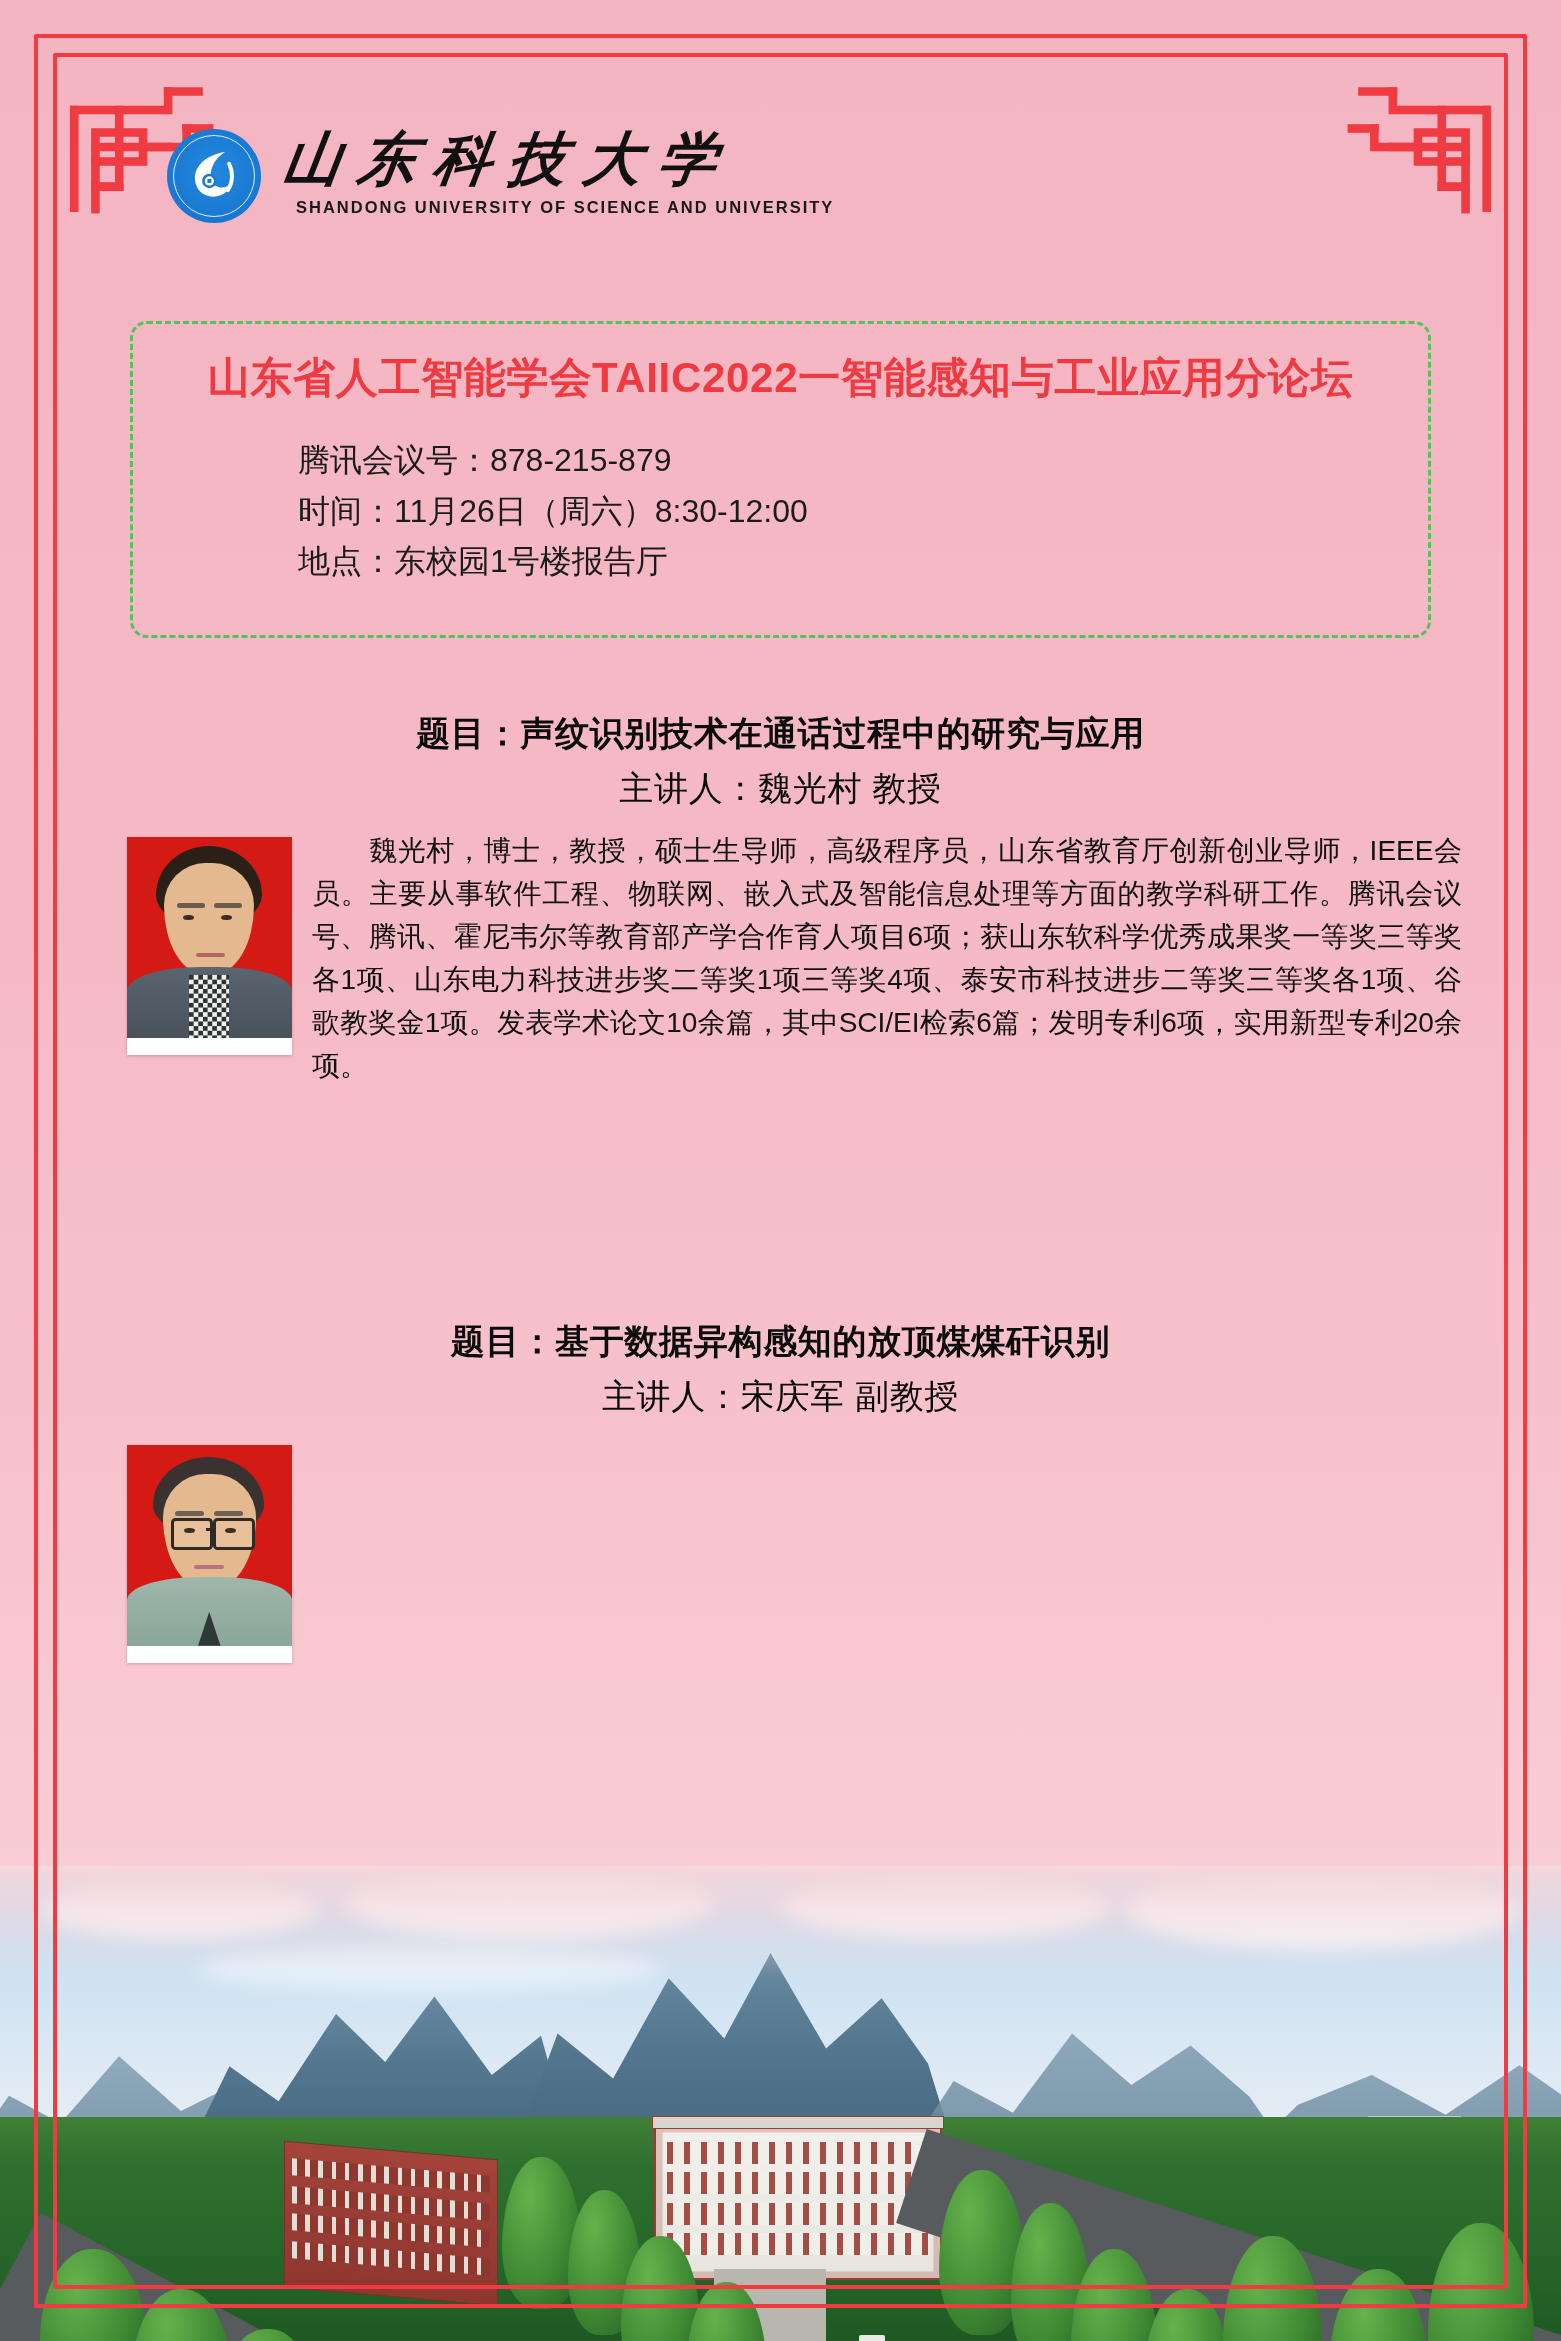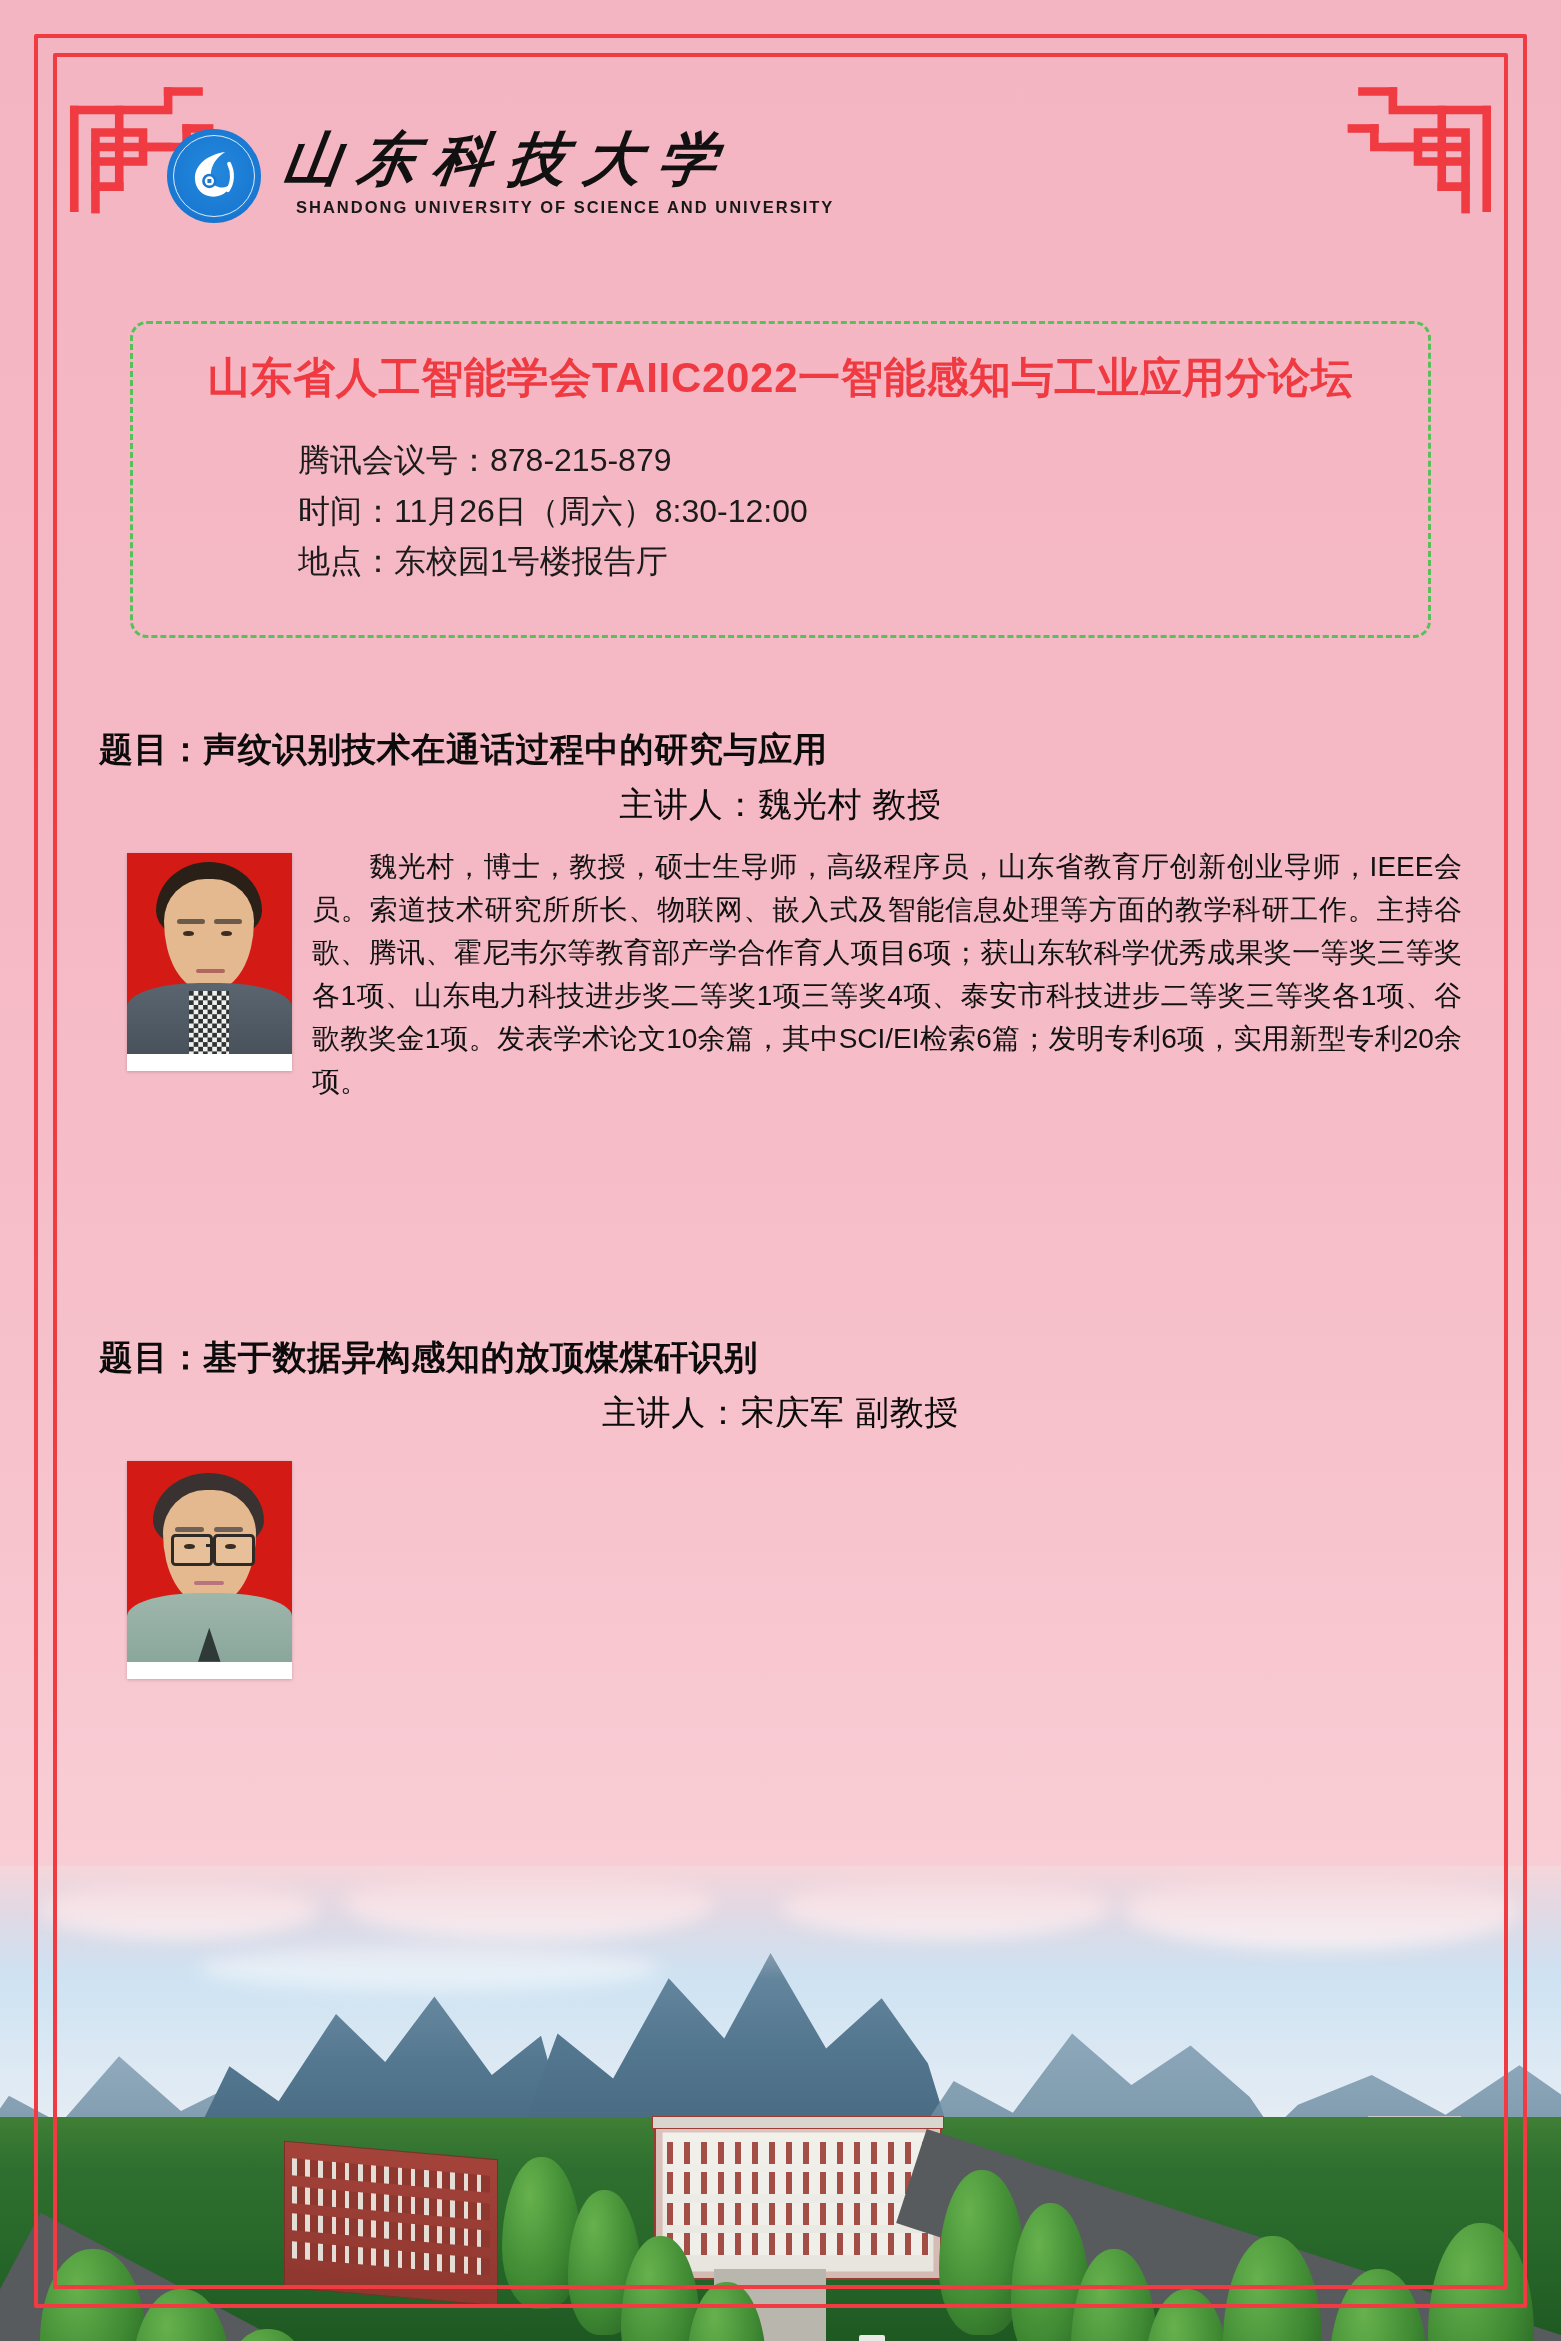--- a/index.html
+++ b/index.html
@@ -74,21 +74,21 @@
   
   #infobox{position:absolute;left:130px;right:130px;top:321px;height:317px;
       border:3.3px dashed #55c158;border-radius:17px;box-sizing:border-box;}
   #conf-title{position:absolute;left:0;right:0;top:26.4px;text-align:center;
       color:#ee3a40;font-size:42px;font-weight:700;letter-spacing:0.7px;white-space:nowrap;}
   #meta{position:absolute;left:165px;top:114px;color:#1b1b1b;font-size:32px;line-height:1.42;}
   #meta div{margin-bottom:5.3px;white-space:nowrap;}
 
   
   .talk{position:absolute;left:99px;right:99px;}
-  .talk-title{font-size:34px;font-weight:700;color:#0c0c0c;letter-spacing:0.7px;line-height:1.30;margin-top:16px;}
+  .talk-title{text-align:center;font-size:34px;font-weight:700;color:#0c0c0c;letter-spacing:0.7px;line-height:1.30;}
   .talk-speaker{text-align:center;font-size:34px;font-weight:400;color:#0c0c0c;letter-spacing:0.7px;margin-top:10.6px;}
   .bio{position:relative;margin-top:17px;font-size:28px;line-height:1.54;color:#121212;
       text-align:justify;text-justify:inter-ideograph;}
   .photo{float:left;width:165px;height:218px;margin:8px 20px 4px 28px;
       background:#ffffff;padding:0 0 17px 0;box-sizing:border-box;
       box-shadow:0 1.3px 3.3px rgba(0,0,0,.18);}
   .photo .inner{width:100%;height:201px;position:relative;overflow:hidden;background:#d41a14;}
   .pf-hair{position:absolute;border-radius:50% 50% 42% 42%/62% 62% 38% 38%;background:#2a2018;}
   .pf-face{position:absolute;border-radius:46% 46% 44% 44%/38% 38% 62% 62%;background:#e5b98f;}
   .pf-body{position:absolute;left:0;right:0;bottom:0;border-radius:44% 44% 0 0/34% 34% 0 0;}
@@ -248,21 +248,21 @@
           <div class="pf-brow" style="left:50px;top:66px;width:28px;background:#6b5b4a;"></div>
           <div class="pf-brow" style="left:87px;top:66px;width:28px;background:#6b5b4a;"></div>
           <div class="pf-eye" style="left:56px;top:78px;"></div>
           <div class="pf-eye" style="left:94px;top:78px;"></div>
           <div class="pf-mouth" style="left:69px;top:116px;width:29px;"></div>
           <div class="pf-body" style="height:71px;background:linear-gradient(180deg,#5a6570 0%,#49525b 100%);"></div>
           <div style="position:absolute;left:62px;bottom:0;width:40px;height:63px;
                       background:repeating-conic-gradient(#f0efe9 0 25%,#2e3338 0 50%) 0 0/9.3px 9.3px;"></div>
         </div>
       </div>
-      <span>　　魏光村，博士，教授，硕士生导师，高级程序员，山东省教育厅创新创业导师，IEEE会员。索道技术研究所所长、物联网、嵌入式及智能信息处理等方面的教学科研工作。主持谷歌、腾讯、霍尼韦尔等教育部产学合作育人项目6项；获山东软科学优秀成果奖一等奖三等奖各1项、山东电力科技进步奖二等奖1项三等奖4项、泰安市科技进步二等奖三等奖各1项、谷歌教奖金1项。发表学术论文10余篇，其中SCI/EI检索6篇；发明专利6项，实用新型专利20余项。</span>
+      <span>　　魏光村，博士，教授，硕士生导师，高级程序员，山东省教育厅创新创业导师，IEEE会员。主要从事软件工程、物联网、嵌入式及智能信息处理等方面的教学科研工作。腾讯会议号、腾讯、霍尼韦尔等教育部产学合作育人项目6项；获山东软科学优秀成果奖一等奖三等奖各1项、山东电力科技进步奖二等奖1项三等奖4项、泰安市科技进步二等奖三等奖各1项、谷歌教奖金1项。发表学术论文10余篇，其中SCI/EI检索6篇；发明专利6项，实用新型专利20余项。</span>
     </div>
   </div>
 
   <div class="talk" id="talk2">
     <div class="talk-title">题目：基于数据异构感知的放顶煤煤矸识别</div>
     <div class="talk-speaker">主讲人：宋庆军 副教授</div>
     <div class="bio">
       <div class="photo">
         <div class="inner">
           <div class="pf-hair" style="left:26.4px;top:12px;width:111px;height:77px;background:#3a3230;"></div>

